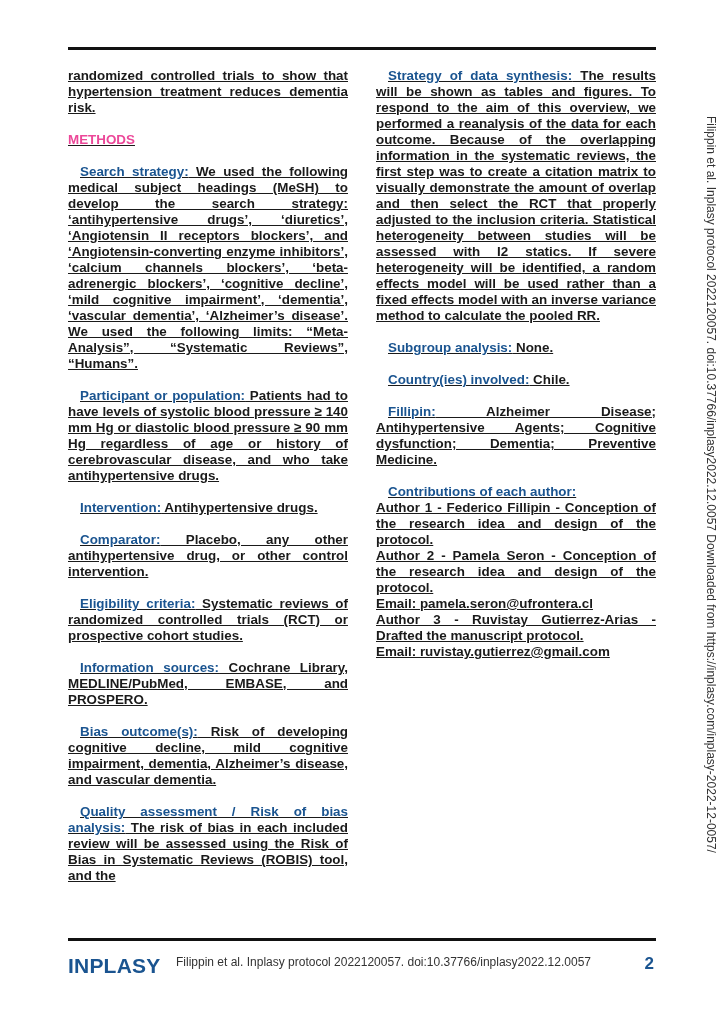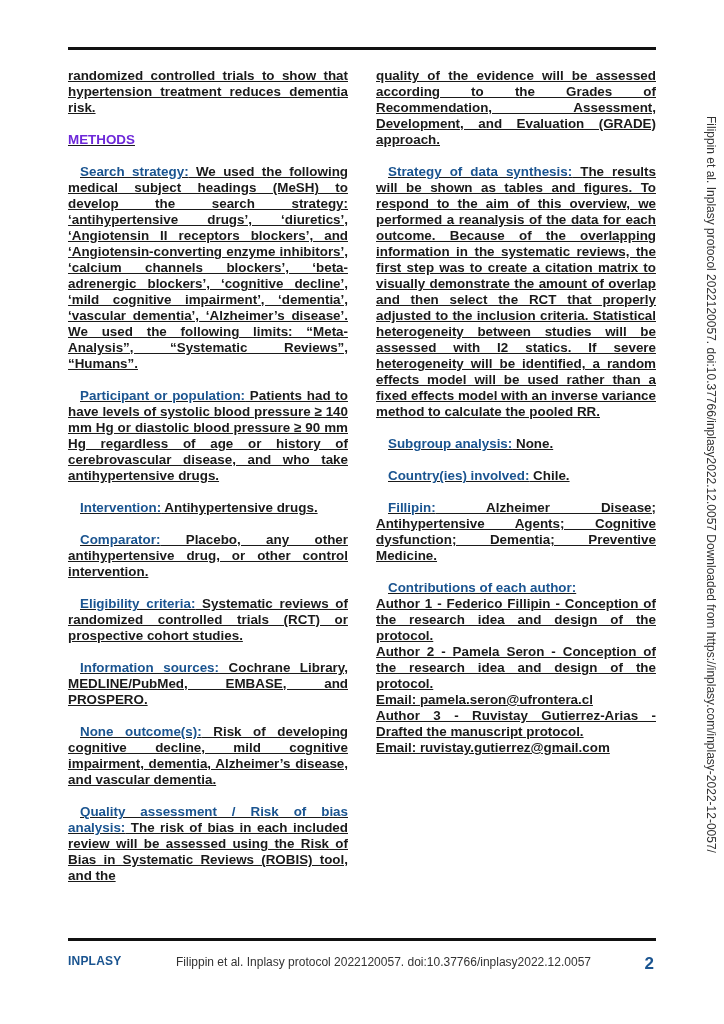--- a/index.html
+++ b/index.html
@@ -17,28 +17,28 @@
   }
   .col {
     position: absolute; top: 68px; width: 280px;
     font-size: 13.4px; line-height: 16px; font-weight: bold;
     text-align: justify; text-justify: inter-word; text-decoration: underline;
   }
   .col-left { left: 68px; }
   .col-right { left: 376px; }
   .para { margin-bottom: 16px; }
   .label { color: #1a5490; margin-left: 12px; }
-  .heading { color: #6d28d9; font-size: 13.4px; font-weight: bold; margin-bottom: 16px; }
+  .heading { color: #ec4899; font-size: 13.4px; font-weight: bold; margin-bottom: 16px; }
   .line { display: block; }
   .footer {
     position: absolute; top: 952px; left: 68px; width: 588px; height: 24px;
   }
   .footer-brand {
     position: absolute; left: 0; top: 2px;
-    color: #1a5490; font-size: 12px; font-weight: bold; letter-spacing: 0.2px;
+    color: #1a5490; font-size: 21px; font-weight: bold; letter-spacing: 0.2px;
   }
   .footer-citation {
     position: absolute; left: 108px; top: 3px;
     color: #333; font-size: 12px;
   }
   .footer-page {
     position: absolute; right: 2px; top: 2px;
     color: #1a5490; font-size: 17px; font-weight: bold;
   }
   .side-note {
@@ -76,30 +76,29 @@
 
   <p class="para">
     <span class="label">Eligibility criteria:</span><span> Systematic reviews of randomized controlled trials (RCT) or prospective cohort studies.</span>
   </p>
 
   <p class="para">
     <span class="label">Information sources:</span><span> Cochrane Library, MEDLINE/PubMed, EMBASE, and PROSPERO.</span>
   </p>
 
   <p class="para">
-    <span class="label">None outcome(s):</span><span> Risk of developing cognitive decline, mild cognitive impairment, dementia, Alzheimer’s disease, and vascular dementia.</span>
+    <span class="label">Bias outcome(s):</span><span> Risk of developing cognitive decline, mild cognitive impairment, dementia, Alzheimer’s disease, and vascular dementia.</span>
   </p>
 
   <p class="para">
     <span class="label">Quality assessment / Risk of bias analysis:</span><span> The risk of bias in each included review will be assessed using the Risk of Bias in Systematic Reviews (ROBIS) tool, and the</span>
   </p>
 </div>
 
 <div class="col col-right">
-  <p class="para">quality of the evidence will be assessed according to the Grades of Recommendation, Assessment, Development, and Evaluation (GRADE) approach.</p>
 
   <p class="para">
     <span class="label">Strategy of data synthesis:</span><span> The results will be shown as tables and figures. To respond to the aim of this overview, we performed a reanalysis of the data for each outcome. Because of the overlapping information in the systematic reviews, the first step was to create a citation matrix to visually demonstrate the amount of overlap and then select the RCT that properly adjusted to the inclusion criteria. Statistical heterogeneity between studies will be assessed with I2 statics. If severe heterogeneity will be identified, a random effects model will be used rather than a fixed effects model with an inverse variance method to calculate the pooled RR.</span>
   </p>
 
   <p class="para">
     <span class="label">Subgroup analysis:</span><span> None.</span>
   </p>
 
 

